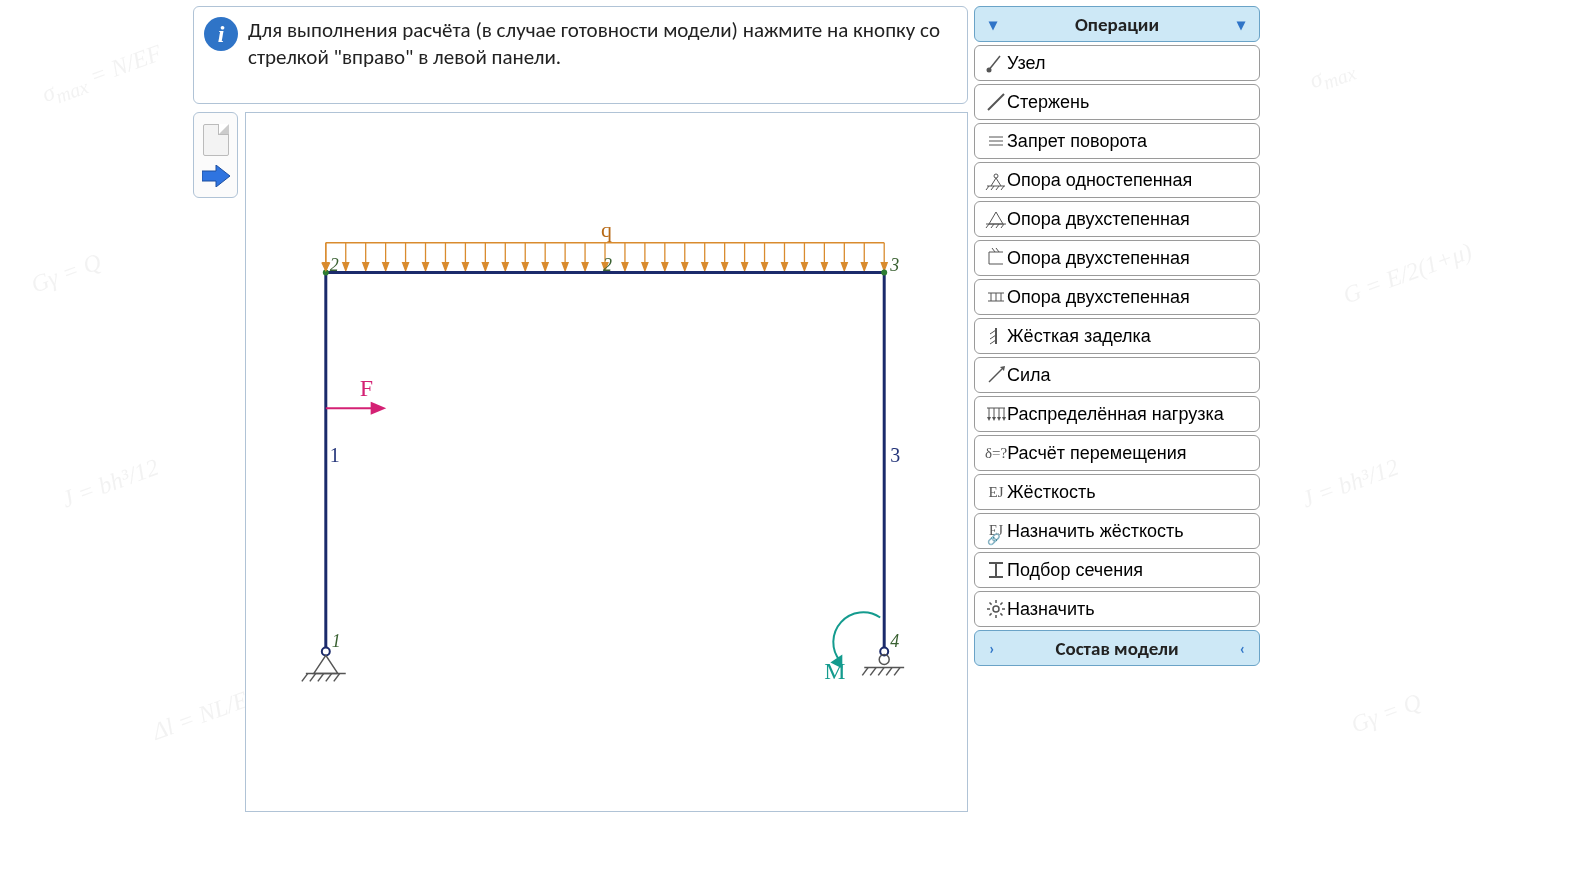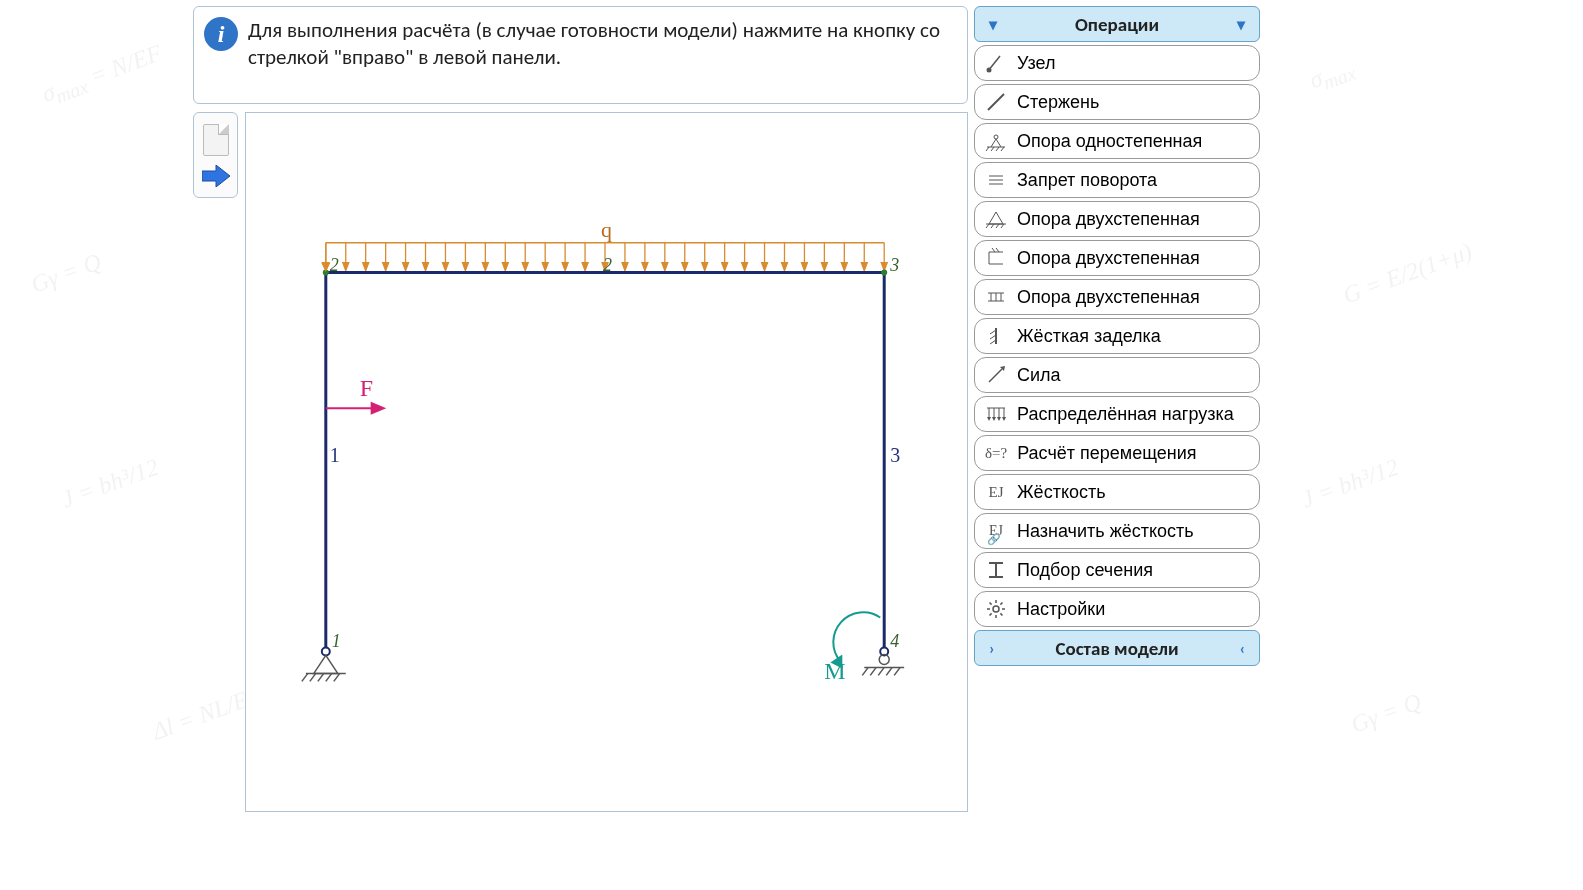--- a/index.html
+++ b/index.html
@@ -43,22 +43,22 @@
 .ops { position:absolute; left:974px; top:6px; width:286px; z-index:2; display:flex; flex-direction:column; gap:3px; }
 .panel-hd, .panel-ft {
   background:#cde8f6; border:1px solid #6aa3c7; border-radius:6px;
   height:36px; display:flex; align-items:center; justify-content:center; position:relative;
   font-weight:600; font-size:19px; cursor:pointer;
 }
 .panel-hd .chev, .panel-ft .chev { position:absolute; top:50%; transform:translateY(-50%); color:#2f74c7; font-size:16px; }
 .panel-hd .chev.l { left:14px; } .panel-hd .chev.r { right:14px; }
 .panel-ft .chev.l { left:14px; } .panel-ft .chev.r { right:14px; }
 .op-btn {
-  height:36px; border:1px solid #9a9a9a; border-radius:12px; background:#fff;
-  display:flex; align-items:center; padding:16px 10px; gap:10px; cursor:pointer;
+  height:36px; border:1px solid #9a9a9a; border-radius:6px; background:#fff;
+  display:flex; align-items:center; padding:16px 10px; cursor:pointer;
 }
 .op-btn .ic { flex:0 0 22px; height:22px; display:flex; align-items:center; justify-content:center; }
 .op-btn .lbl { flex:1; font-size:18px; text-align:left; }
 
 .nlabel { font-family:"Times New Roman",serif; font-style:italic; font-size:18px; fill:#3a6132; }
 .blabel { font-family:"Times New Roman",serif; font-size:20px; fill:#25357a; }
 </style>
 </head>
 <body>
 
@@ -245,42 +245,42 @@
   <button class="op-btn">
     <span class="ic">
         <svg width="20" height="20">
           <line x1="2" y1="18" x2="18" y2="2" stroke="#555" stroke-width="2"></line>
         </svg>
       </span>
     <span class="lbl">Стержень</span>
   </button>
   <button class="op-btn">
     <span class="ic">
+        <svg width="20" height="20">
+          <line x1="3" y1="6" x2="17" y2="6" stroke="#555"></line>
+          <line x1="3" y1="10" x2="17" y2="10" stroke="#555"></line>
+          <line x1="3" y1="14" x2="17" y2="14" stroke="#555"></line>
+        </svg>
+      </span>
+    <span class="lbl">Запрет поворота</span>
+  </button>
+  <button class="op-btn">
+    <span class="ic">
         <svg width="22" height="20">
           <circle cx="11" cy="6" r="2" fill="none" stroke="#555"></circle>
           <line x1="11" y1="8" x2="6" y2="16" stroke="#555"></line>
           <line x1="11" y1="8" x2="16" y2="16" stroke="#555"></line>
           <line x1="2" y1="16" x2="20" y2="16" stroke="#555"></line>
           <line x1="4" y1="16" x2="1" y2="20" stroke="#555"></line>
           <line x1="9" y1="16" x2="6" y2="20" stroke="#555"></line>
           <line x1="14" y1="16" x2="11" y2="20" stroke="#555"></line>
           <line x1="19" y1="16" x2="16" y2="20" stroke="#555"></line>
         </svg>
       </span>
     <span class="lbl">Опора одностепенная</span>
-  </button>
-  <button class="op-btn">
-    <span class="ic">
-        <svg width="20" height="20">
-          <line x1="3" y1="6" x2="17" y2="6" stroke="#555"></line>
-          <line x1="3" y1="10" x2="17" y2="10" stroke="#555"></line>
-          <line x1="3" y1="14" x2="17" y2="14" stroke="#555"></line>
-        </svg>
-      </span>
-    <span class="lbl">Запрет поворота</span>
   </button>
   <button class="op-btn">
     <span class="ic">
         <svg width="22" height="20">
           <polygon points="11,3 4,15 18,15" fill="none" stroke="#555"></polygon>
           <line x1="1" y1="15" x2="21" y2="15" stroke="#555"></line>
           <line x1="4" y1="15" x2="1" y2="19" stroke="#555"></line>
           <line x1="9" y1="15" x2="6" y2="19" stroke="#555"></line>
           <line x1="14" y1="15" x2="11" y2="19" stroke="#555"></line>
           <line x1="19" y1="15" x2="16" y2="19" stroke="#555"></line>
@@ -389,21 +389,21 @@
             <line x1="10" y1="16" x2="10" y2="19"></line>
             <line x1="1" y1="10" x2="4" y2="10"></line>
             <line x1="16" y1="10" x2="19" y2="10"></line>
             <line x1="3.5" y1="3.5" x2="5.6" y2="5.6"></line>
             <line x1="14.4" y1="14.4" x2="16.5" y2="16.5"></line>
             <line x1="3.5" y1="16.5" x2="5.6" y2="14.4"></line>
             <line x1="14.4" y1="5.6" x2="16.5" y2="3.5"></line>
           </g>
         </svg>
       </span>
-    <span class="lbl">Настройки</span>
+    <span class="lbl">Назначить</span>
   </button>
 
   <div class="panel-ft">
     <span class="chev l">›</span>
     <span>Состав модели</span>
     <span class="chev r">‹</span>
   </div>
 </div>
 
 </body></html>

